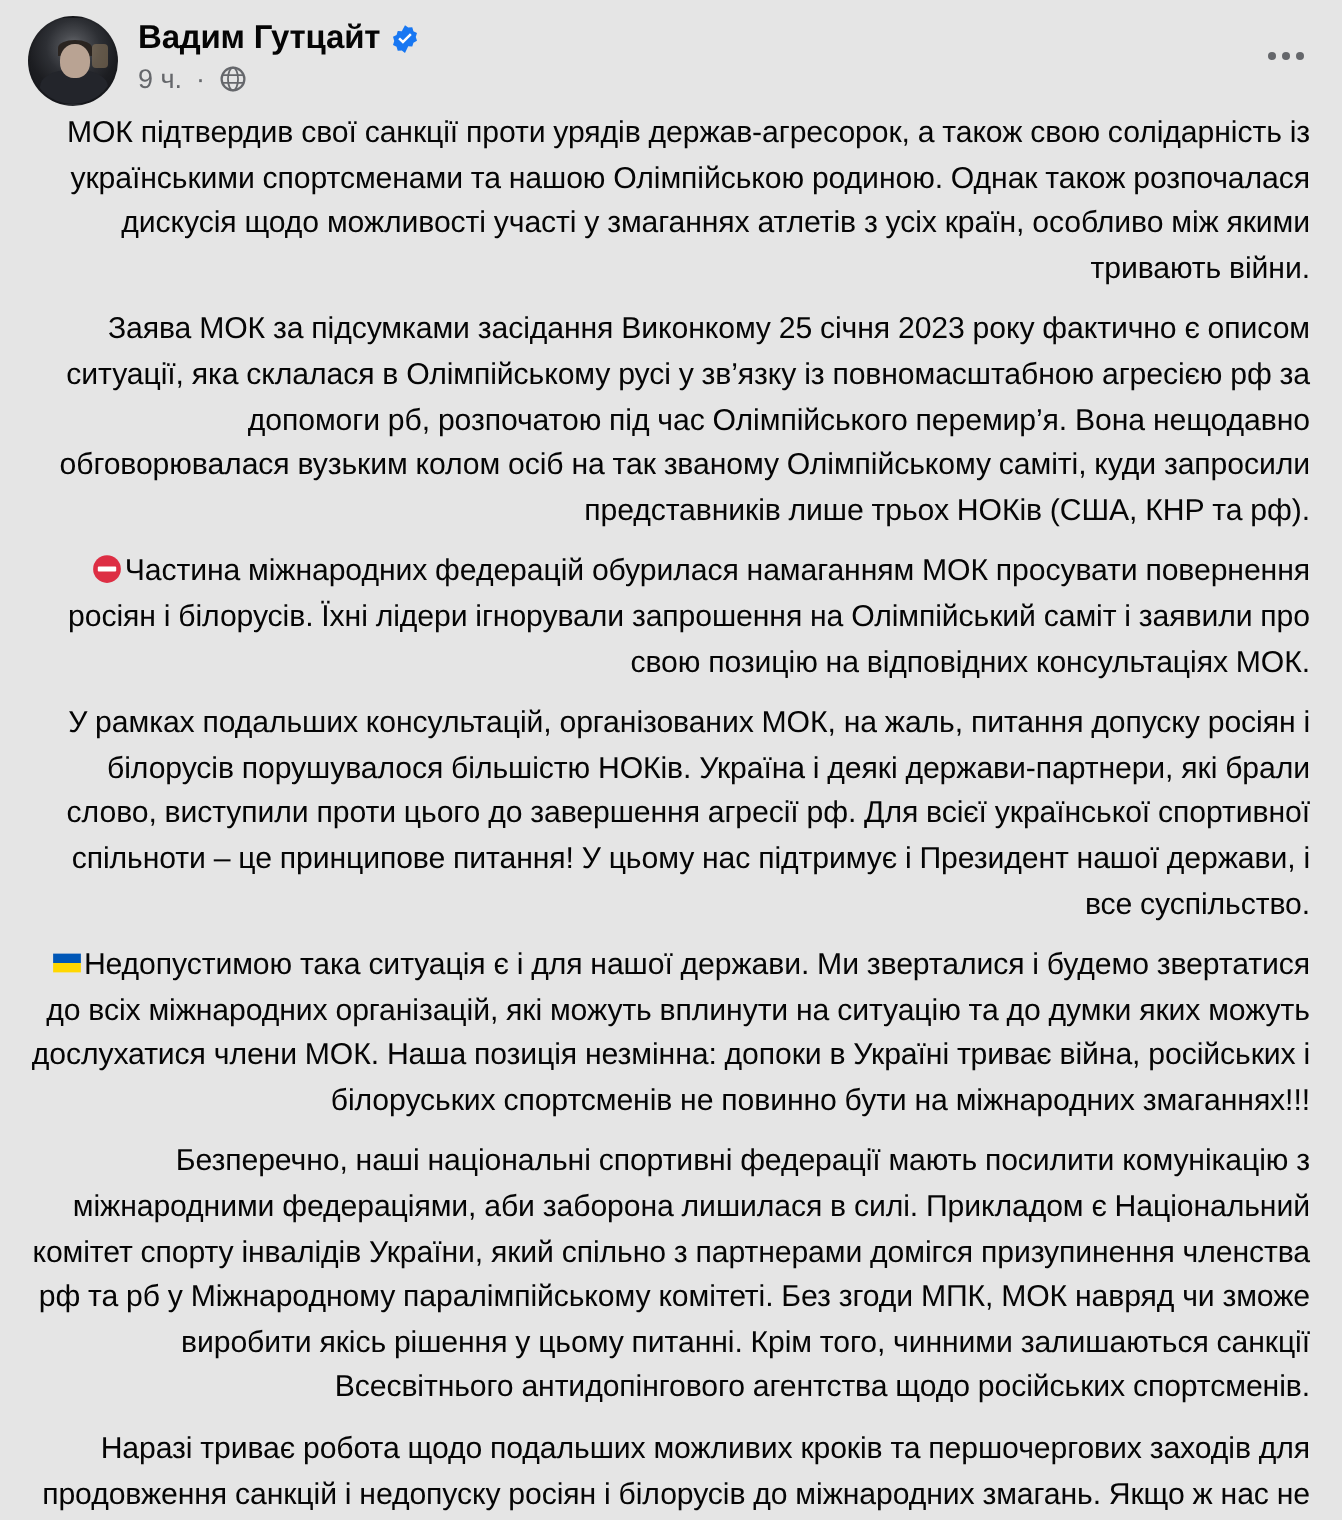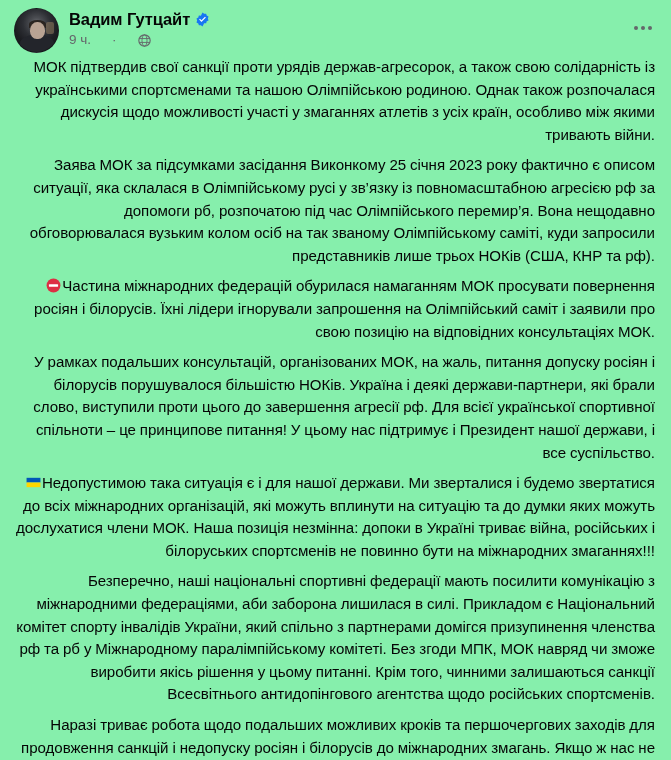--- a/index.html
+++ b/index.html
@@ -13,21 +13,21 @@
     overflow: hidden;
     font-family: "Liberation Sans", "DejaVu Sans", sans-serif;
     color: #050505;
     -webkit-font-smoothing: antialiased;
   }
 
   .post {
     position: relative;
     width: 671px;
     height: 760px;
-    background: #86efac;
+    background: #e5e5e5;
     box-sizing: border-box;
   }
 
   
   .post-header {
     display: flex;
     align-items: flex-start;
     padding: 8px 12px 0 14px;
     height: 54px;
     box-sizing: border-box;
@@ -102,22 +102,22 @@
   }
   .verified-badge {
     display: inline-block;
     width: 15px;
     height: 15px;
     flex: 0 0 15px;
     line-height: 0;
   }
   .meta-row {
     display: flex;
-    align-items: center;
-    gap: 20px;
+    align-items: flex-start;
+    gap: 6px;
     margin-top: 5px;
     color: #65676B;
     font-size: 13.5px;
   }
   .meta-dot {
     color: #65676B;
     font-size: 13.5px;
     padding: 0 1px;
   }
   .globe-icon {

